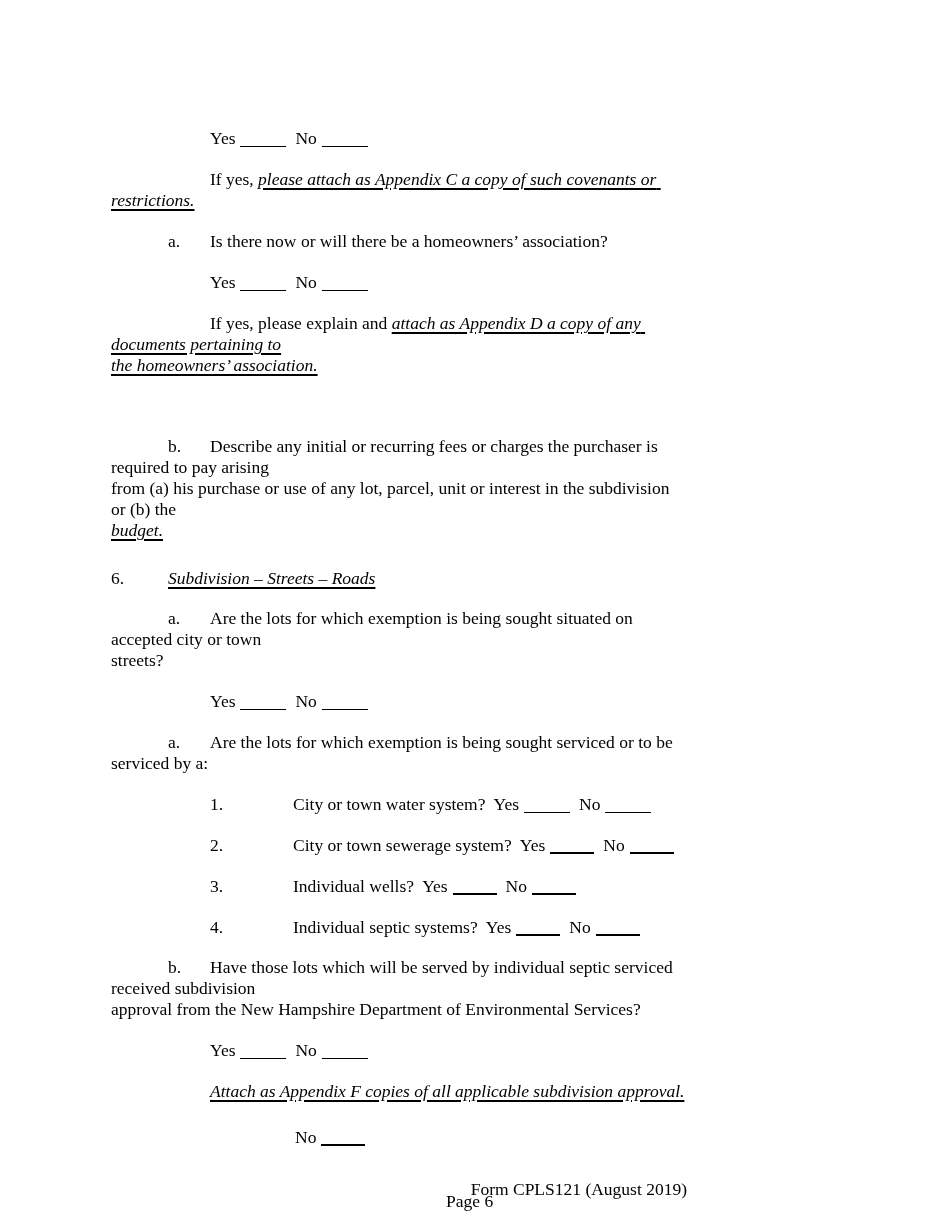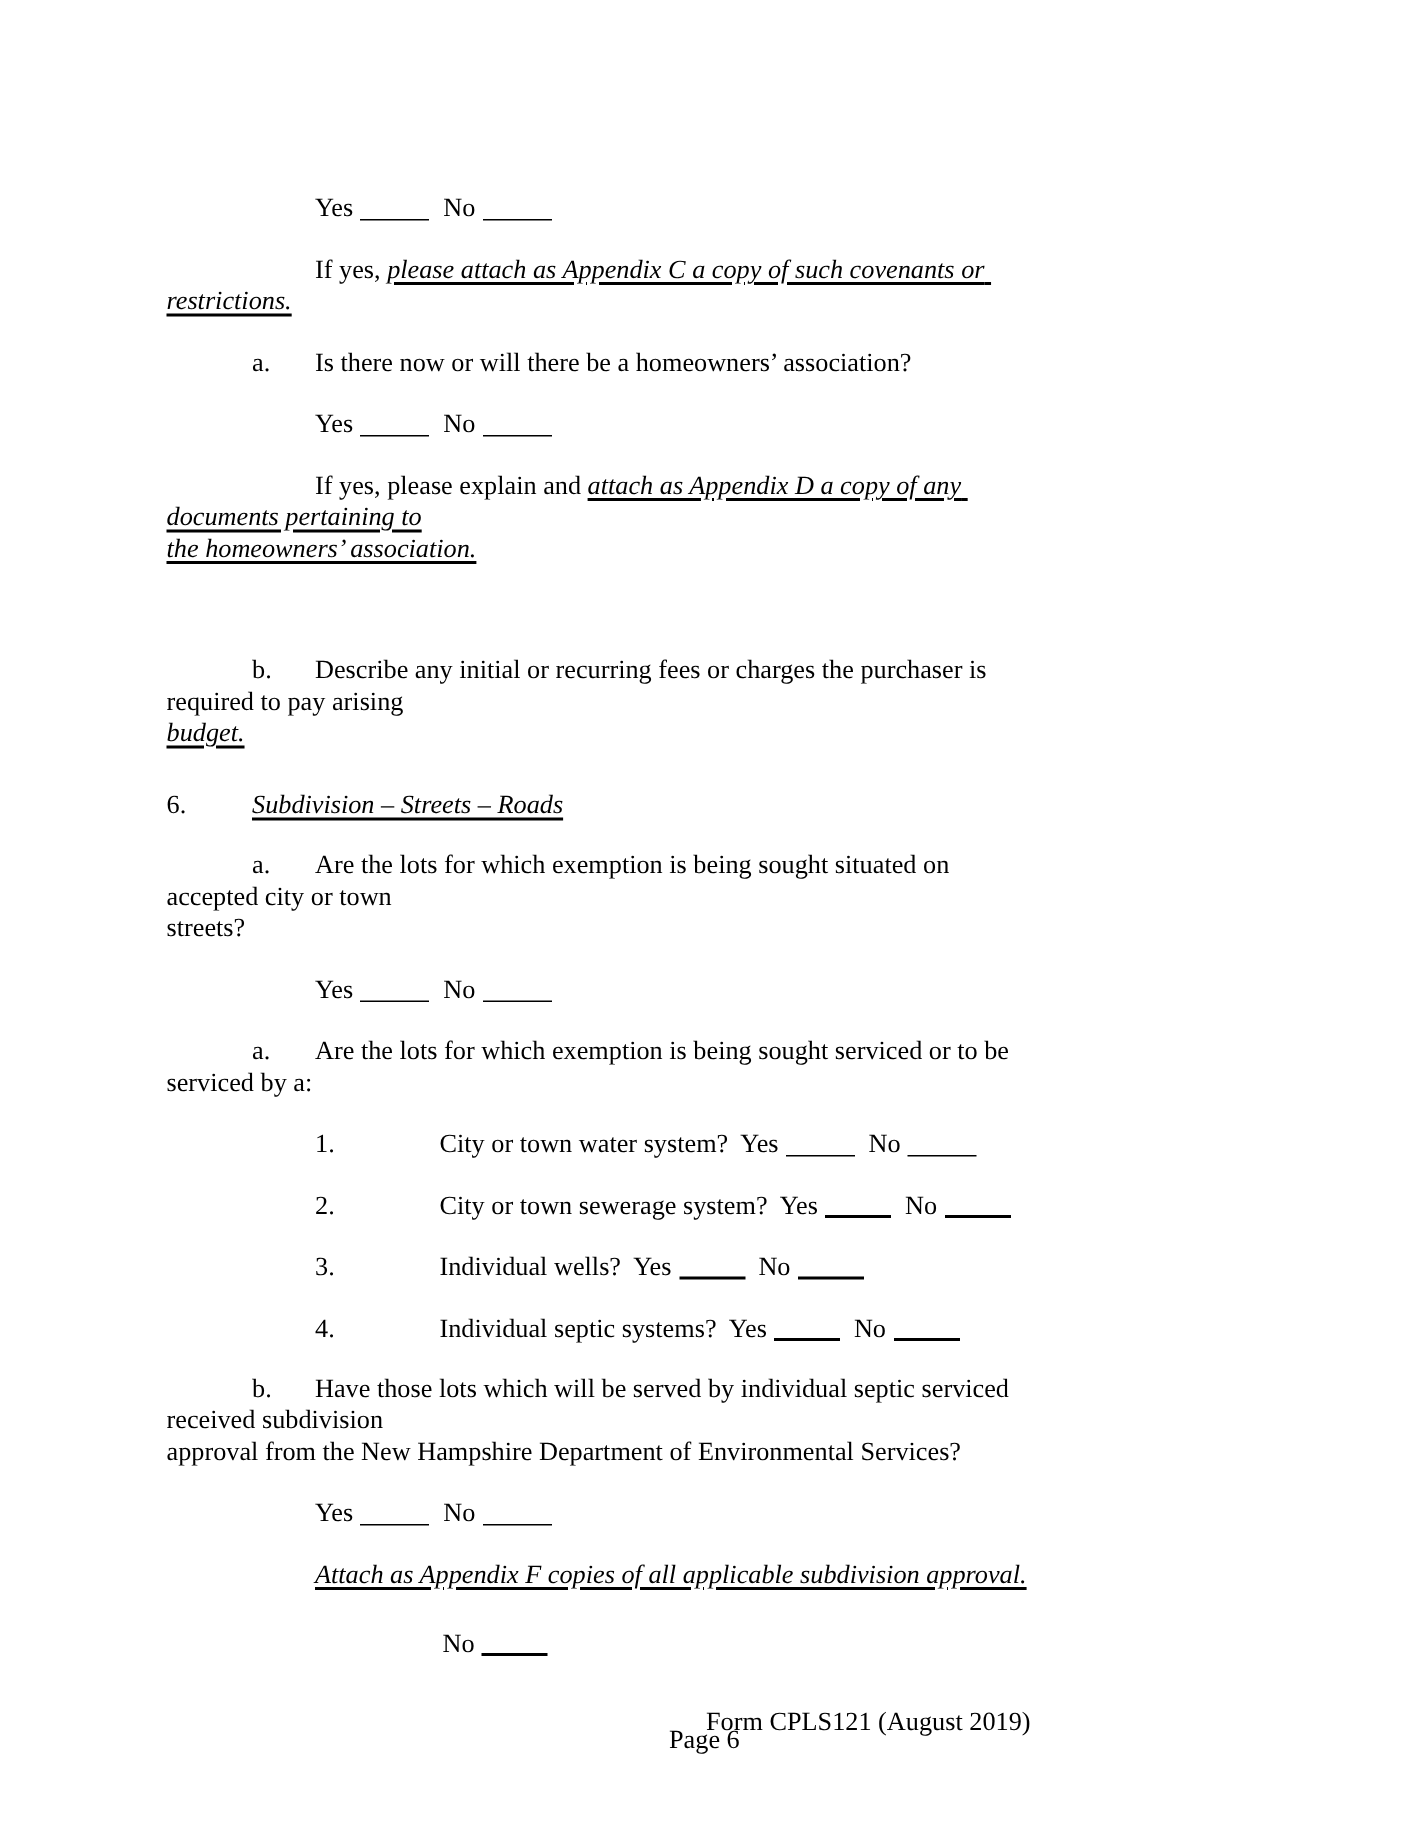--- a/index.html
+++ b/index.html
@@ -33,20 +33,21 @@
 
 
   <div class="line mt20"><span class="sp t57"></span><span class="mk42">a.</span><span>Is there now or will there be a homeowners’ association?</span></div>
 
   <div class="line mt20"><span class="sp t99"></span><span>Yes</span><span class="blank"></span><span class="lbl-no">No</span><span class="blank"></span></div>
 
   <div class="line mt20"><span class="sp t99"></span><span>If yes, please explain and </span><span class="u">attach as Appendix D a copy of any documents pertaining to</span></div>
   <div class="line"><span class="u">the homeowners’ association.</span></div>
 
   <div class="line mt60"><span class="sp t57"></span><span class="mk42">b.</span><span>Describe any initial or recurring fees or charges the purchaser is required to pay arising</span></div>
+  <div class="line"><span>from (a) his purchase or use of any lot, parcel, unit or interest in the subdivision or (b) the</span></div>
   <div class="line"><span class="u">budget.</span></div>
 
   <div class="line mt40"><span class="mk57">6.</span><span class="u">Subdivision – Streets – Roads</span></div>
 
   <div class="line mt19"><span class="sp t57"></span><span class="mk42">a.</span><span>Are the lots for which exemption is being sought situated on accepted city or town</span></div>
   <div class="line"><span>streets?</span></div>
 
   <div class="line mt20"><span class="sp t99"></span><span>Yes</span><span class="blank"></span><span class="lbl-no">No</span><span class="blank"></span></div>
 
 

